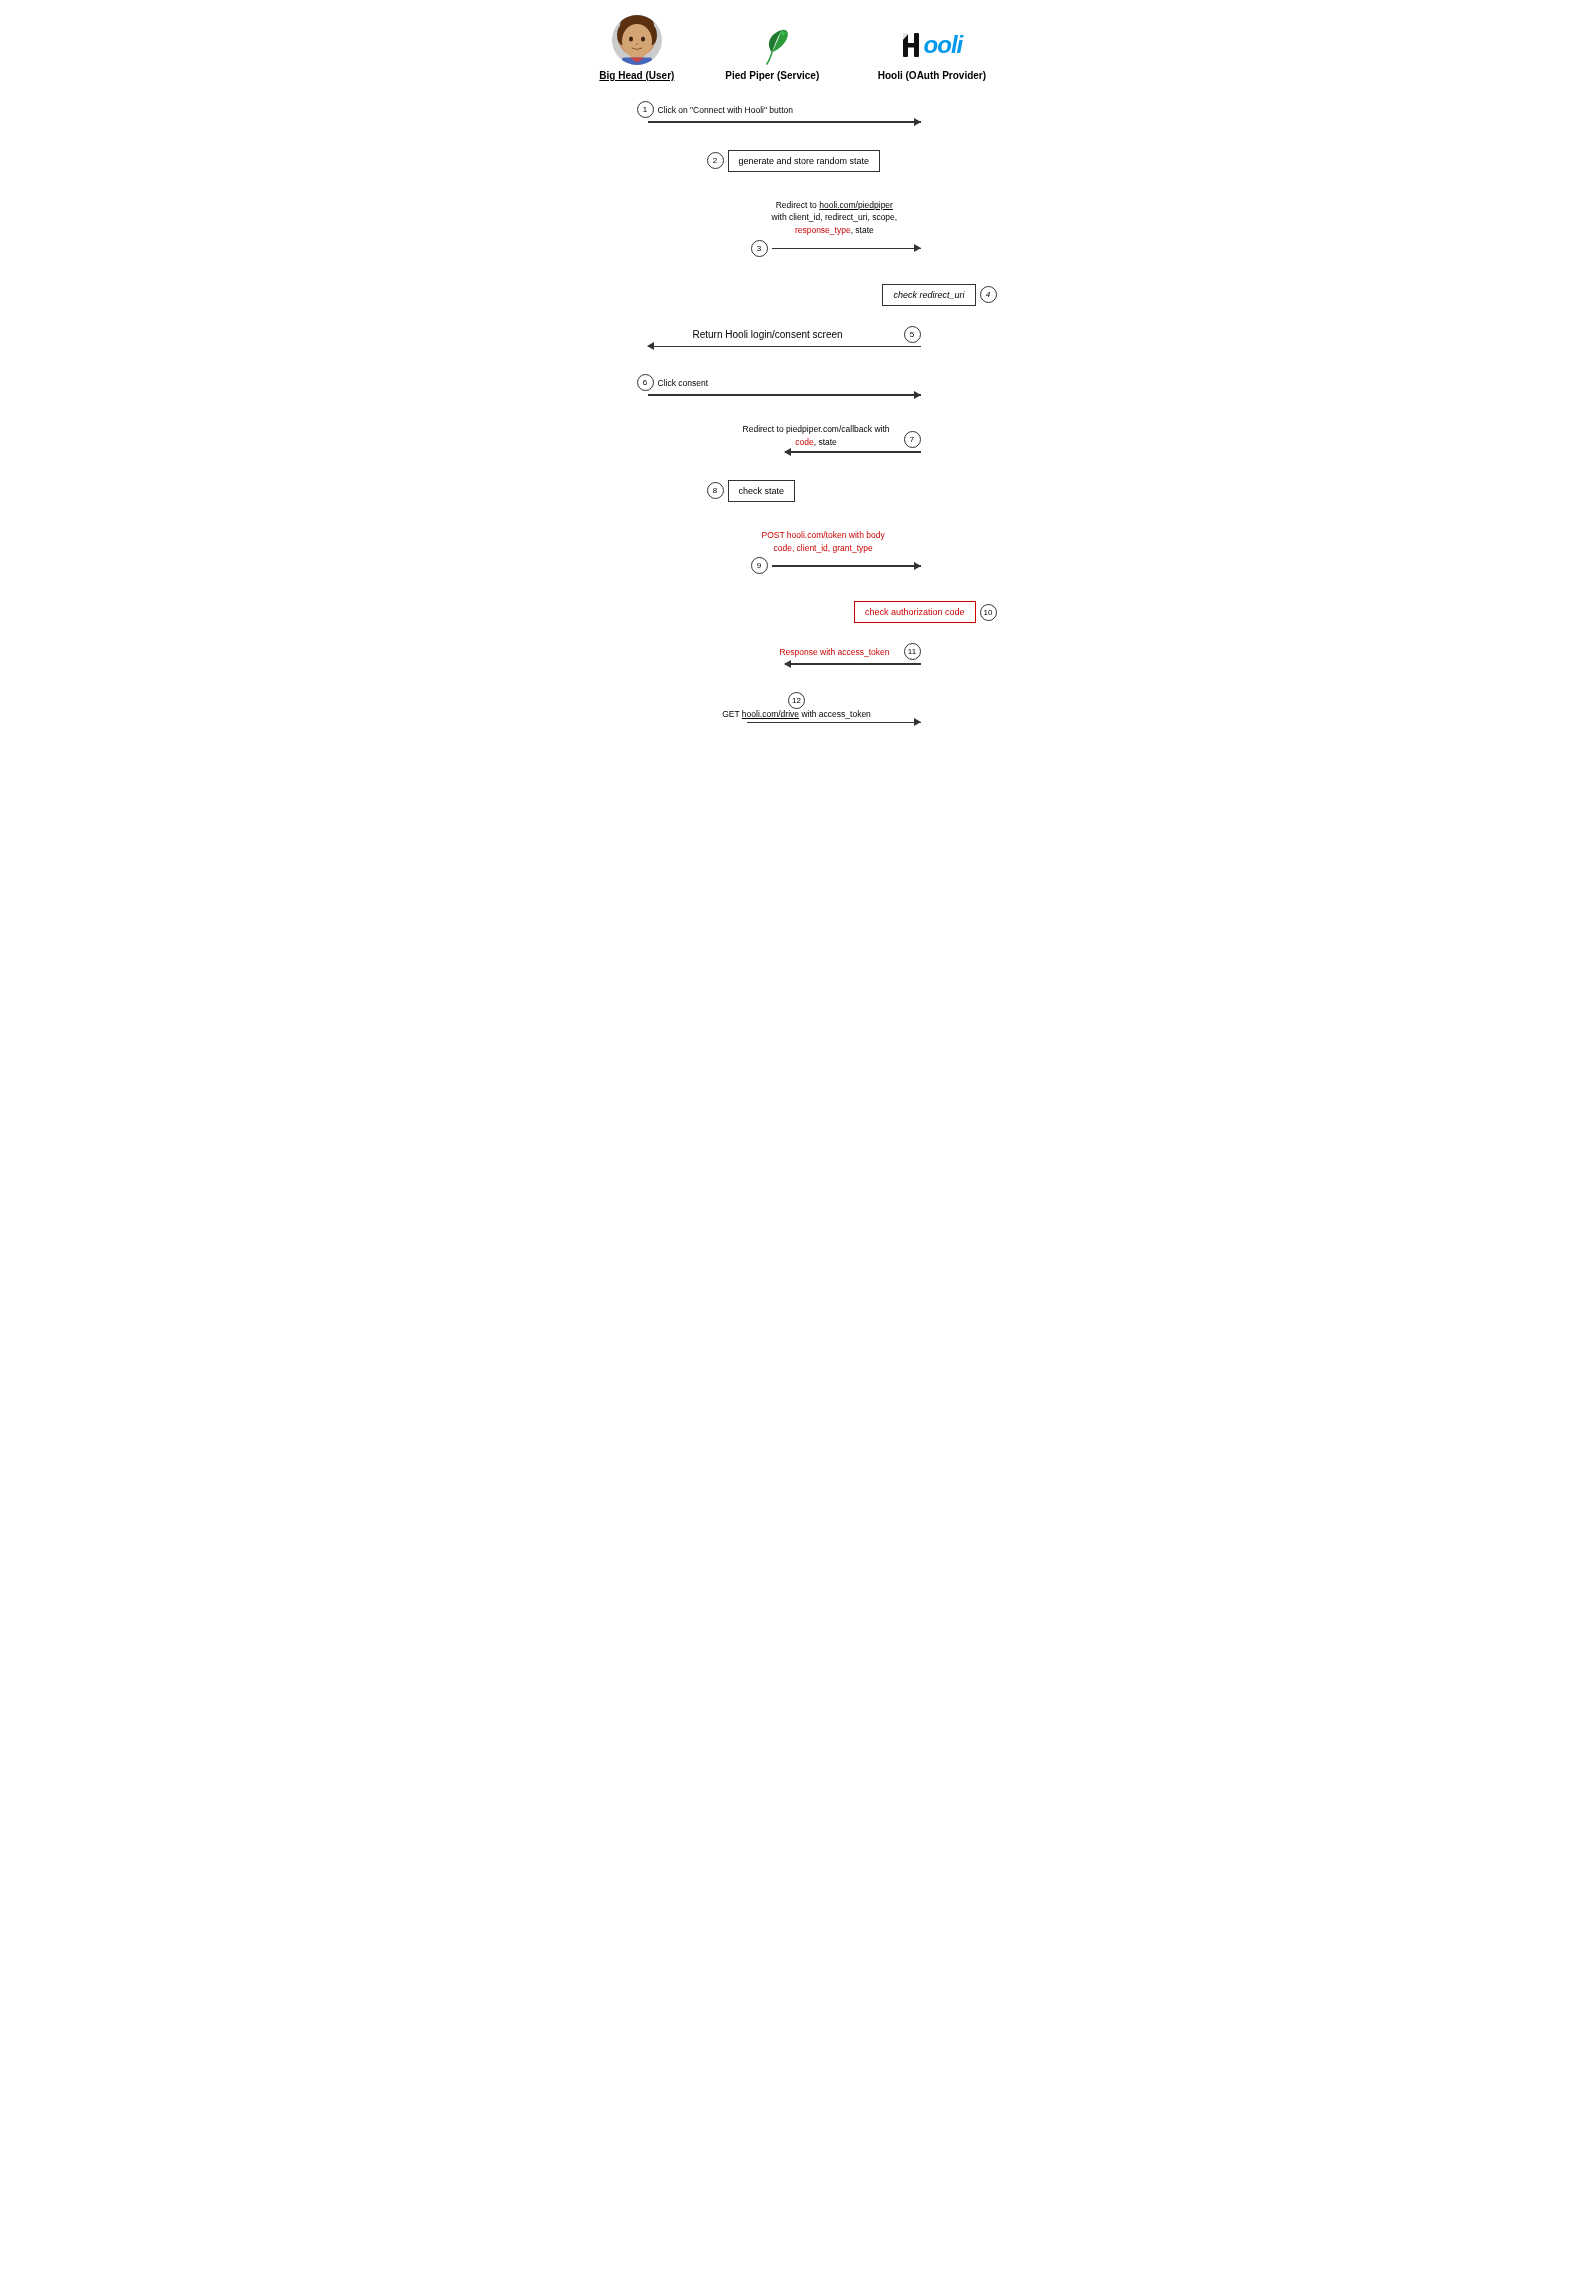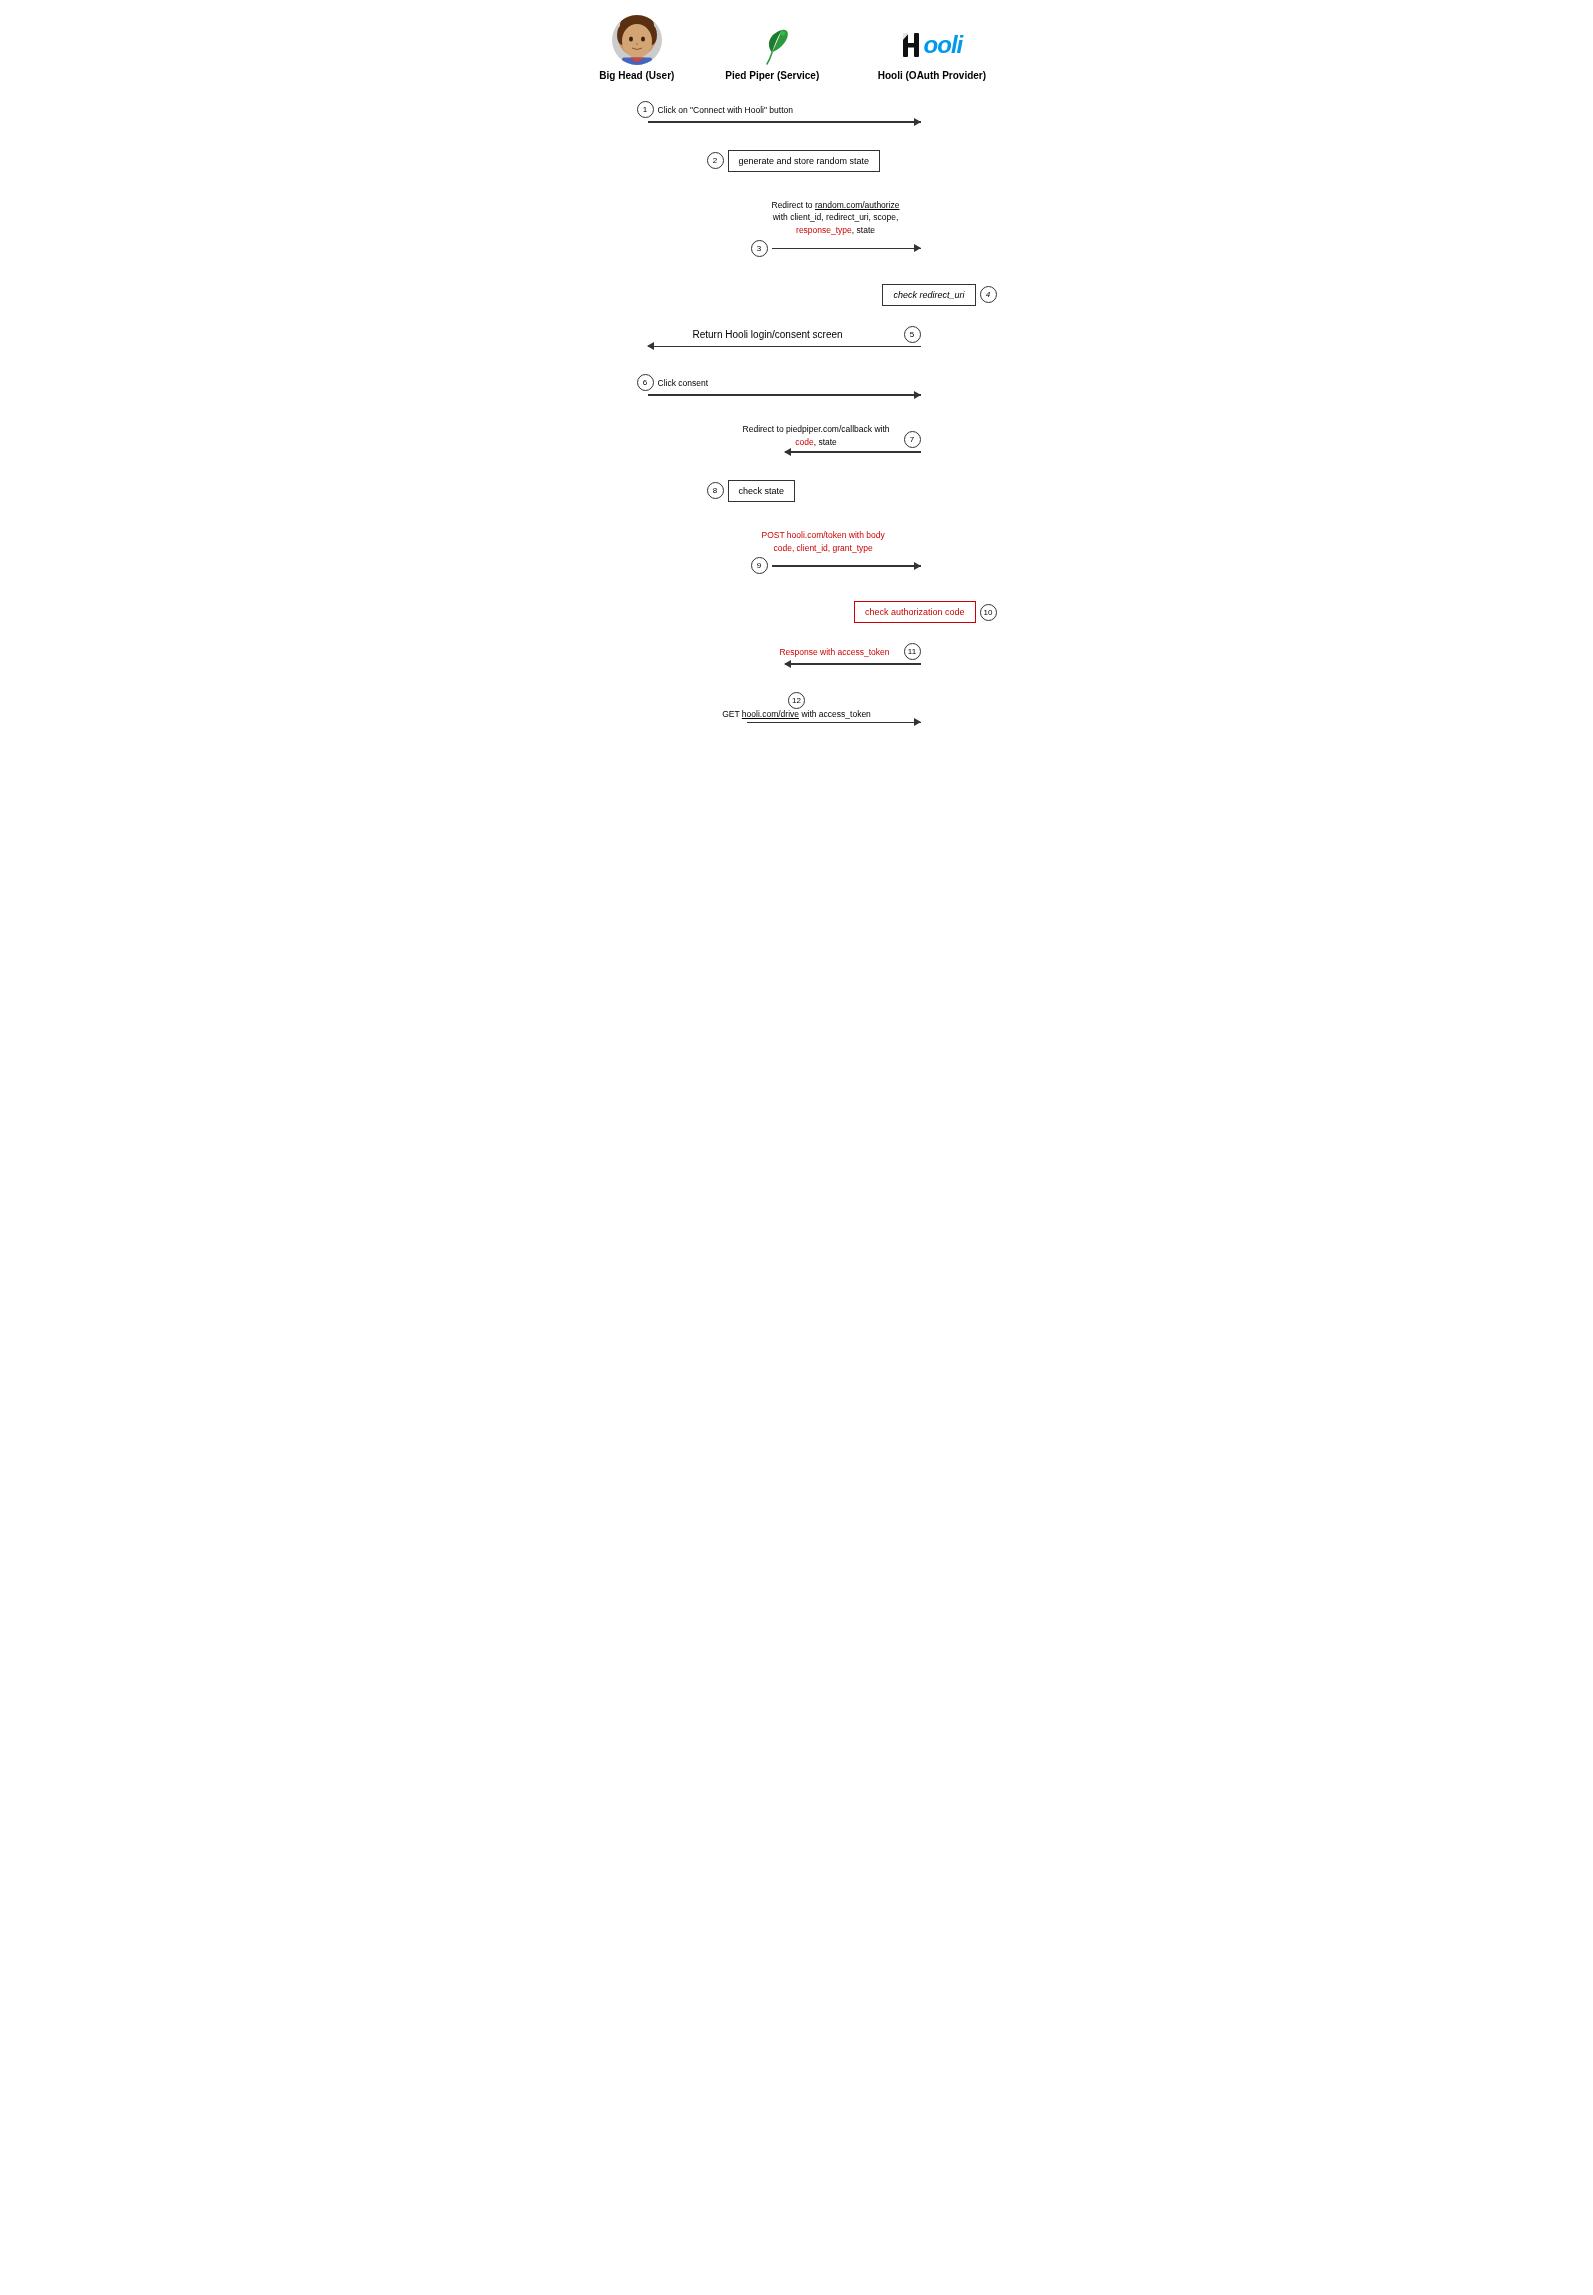--- a/index.html
+++ b/index.html
@@ -18,21 +18,21 @@
       align-items: flex-end;
       gap: 0;
       margin-bottom: 20px;
     }
     .actor {
       display: flex;
       flex-direction: column;
       align-items: center;
       gap: 5px;
     }
-    .actor-bighead { width: 110px; }
+    .actor-bighead { width: 110px; text-decoration: underline; }
     .actor-piedpiper { width: 164px; }
     .actor-hooli { width: 159px; }
 
     .actor-avatar {
       width: 50px;
       height: 50px;
       border-radius: 50%;
       overflow: hidden;
       background: #ccc;
       display: flex; align-items: center; justify-content: center;
@@ -203,21 +203,21 @@
       <div style="width:110px;flex-shrink:0;"></div>
       <div class="inline-num">2</div>
       <div class="action-box">generate and store random state</div>
     </div>
   </div>
 
   <div class="seq" style="margin-bottom:27px;">
     <div style="display:flex;align-items:flex-end;margin-bottom:3px;">
       <div style="width:179px;flex-shrink:0;"></div>
       <div style="font-size:8.5px;text-align:center;line-height:1.5;">
-        Redirect to <span style="text-decoration:underline;">random.com/authorize</span><br>
+        Redirect to <span style="text-decoration:underline;">hooli.com/piedpiper</span><br>
         with client_id, redirect_uri, scope,<br>
         <span class="red">response_type</span>, state
       </div>
     </div>
     <div style="display:flex;align-items:center;">
       <div style="width:154px;flex-shrink:0;"></div>
       <div class="inline-num">3</div>
       <div class="h-arrow right" style="flex:1;margin-right:80px;"></div>
     </div>
   </div>

